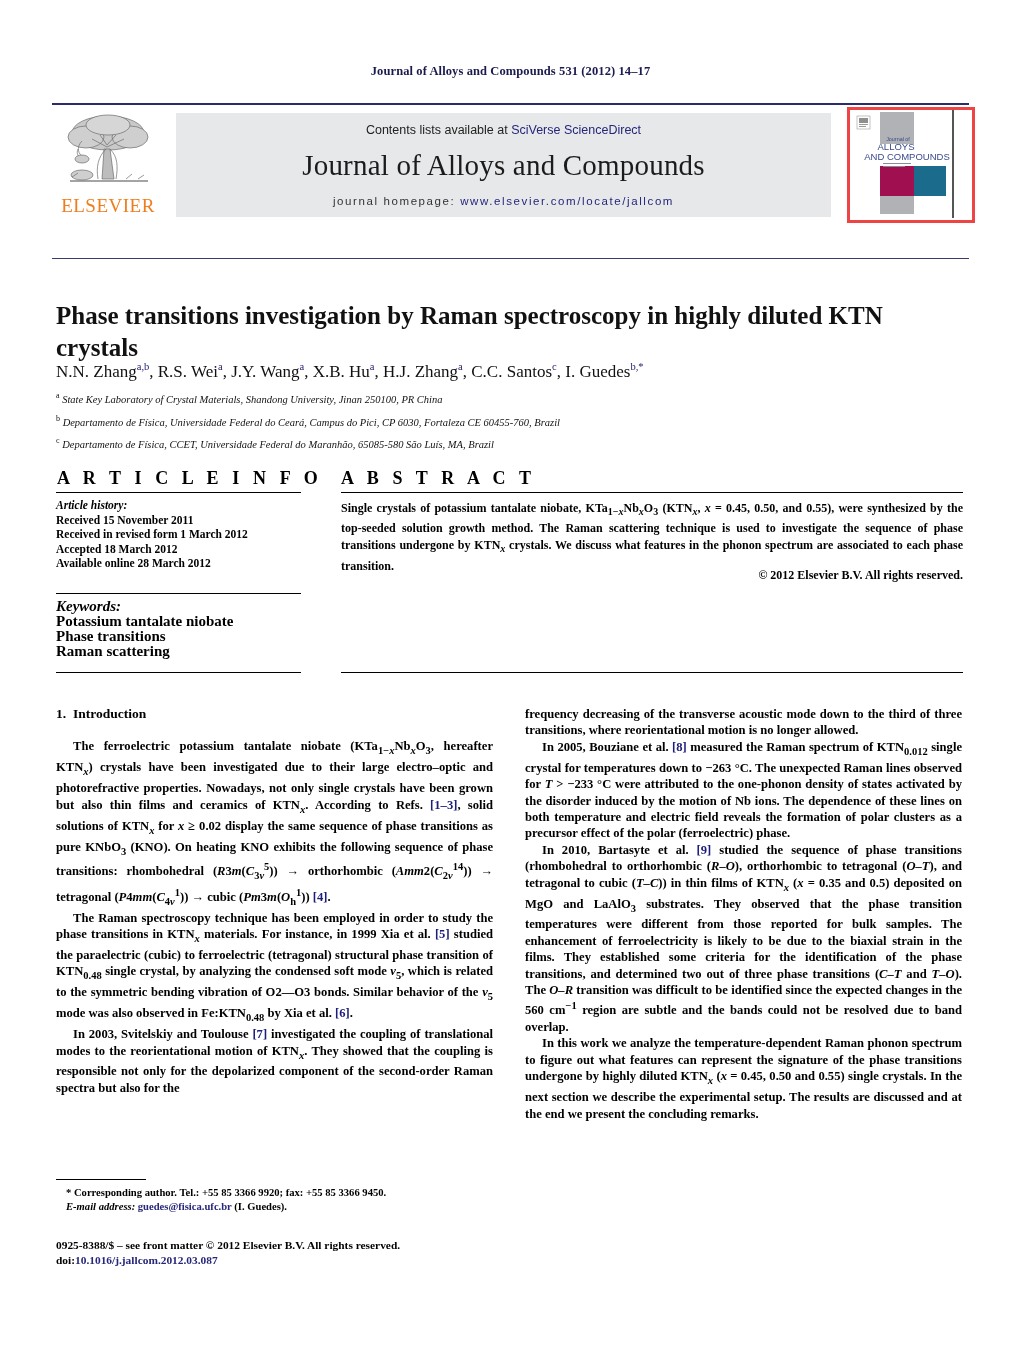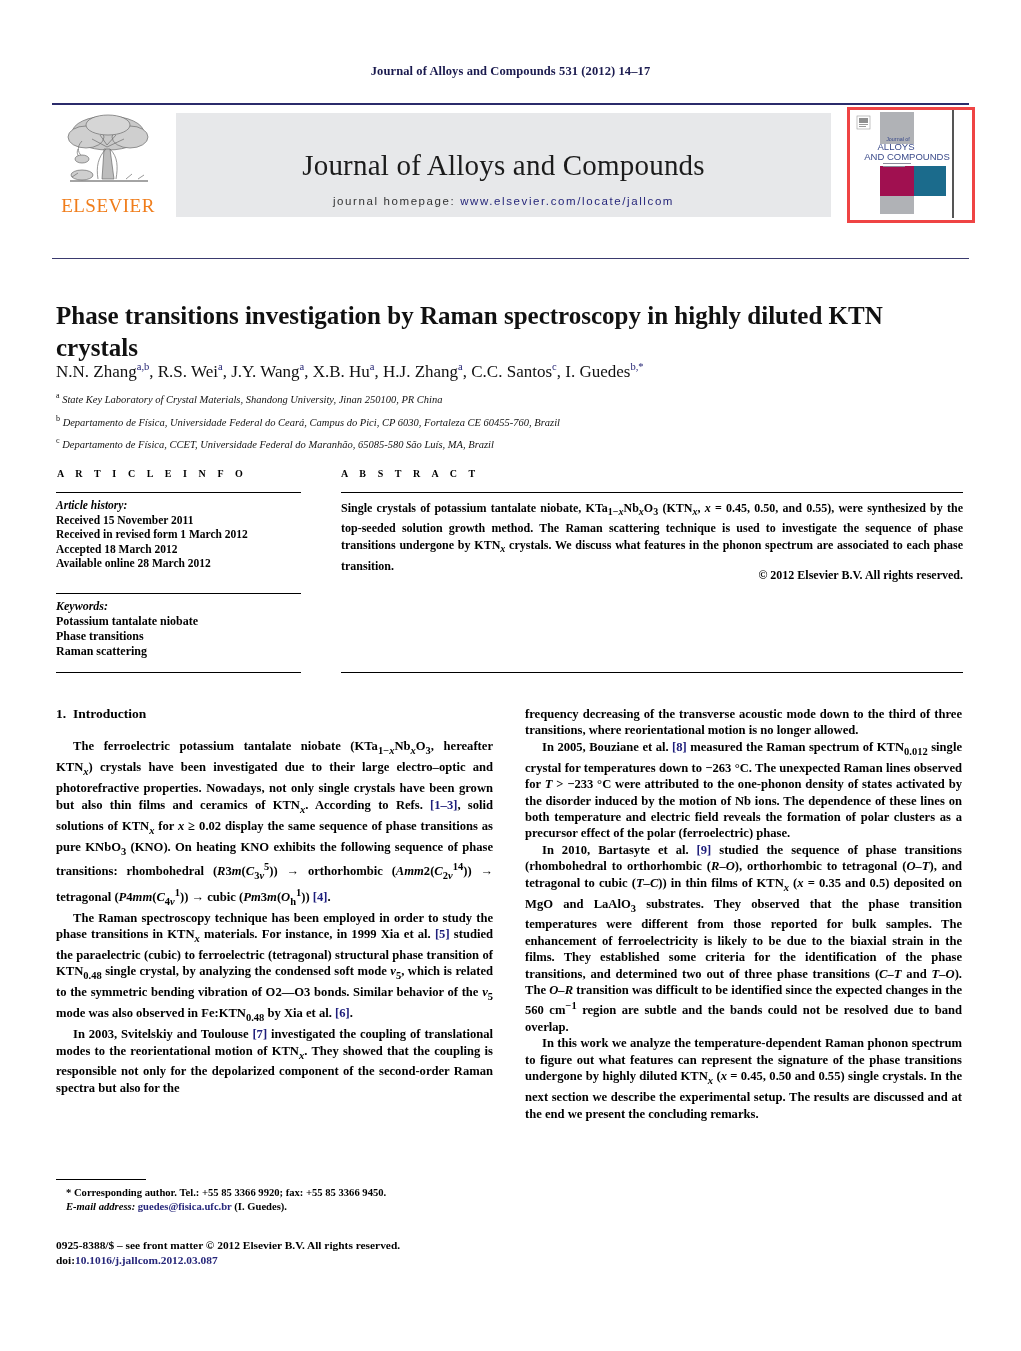--- a/index.html
+++ b/index.html
@@ -148,21 +148,21 @@
     line-height: 19px;
     color: #111;
   }
   .affiliations sup { font-style: normal; font-size: 8px; }
 
   
   .colhead {
     position: absolute;
     font-family: "Liberation Serif", serif;
     font-weight: bold;
-    font-size: 10px;
+    font-size: 18px;
     letter-spacing: 4.6px;
     color: #000;
   }
   .info-head { left: 57px; top: 468px; }
   .abs-head  { left: 341px; top: 468px; }
 
   .hr-info {
     position: absolute;
     left: 56px; top: 492px; width: 245px; height: 1px; background: #000;
   }
@@ -193,21 +193,21 @@
     line-height: 14.5px;
     color: #000;
   }
   .article-history .lbl { font-style: italic; }
   .keywords {
     position: absolute;
     left: 56px; top: 599px;
     width: 250px;
     font-family: "Liberation Serif", serif;
     font-weight: bold;
-    font-size: 12px;
+    font-size: 15px;
     line-height: 15px;
     color: #000;
   }
   .keywords .lbl { font-style: italic; }
 
   .abstract {
     position: absolute;
     left: 341px; top: 500px;
     width: 622px;
     font-family: "Liberation Serif", serif;
@@ -318,20 +318,23 @@
 
           <path d="M18 70 L96 70" stroke="#4a4a4a" stroke-width="1.2"></path>
           <ellipse cx="30" cy="64" rx="11" ry="5" fill="#cfcfcf" stroke="#6d6d6d"></ellipse>
           <path d="M20 66 L26 62 M86 68 L92 64 M74 68 L80 63"></path>
         </g>
       </svg>
       <div class="elsevier-word">ELSEVIER</div>
     </div>
 
     <div class="grey-panel">
+      <div class="contents-line">
+        <span>Contents lists available at </span><span class="sd-link">SciVerse ScienceDirect</span>
+      </div>
       <div class="journal-name">Journal of Alloys and Compounds</div>
       <div class="homepage-line">
         <span>journal homepage: </span><span class="url">www.elsevier.com/locate/jallcom</span>
       </div>
     </div>
 
     <div class="cover-thumb">
       <svg width="120" height="108" viewBox="0 0 120 108">
         <rect x="0" y="0" width="120" height="108" fill="#ffffff"></rect>
         <rect x="30" y="2" width="34" height="32" fill="#b0b2b6"></rect>

